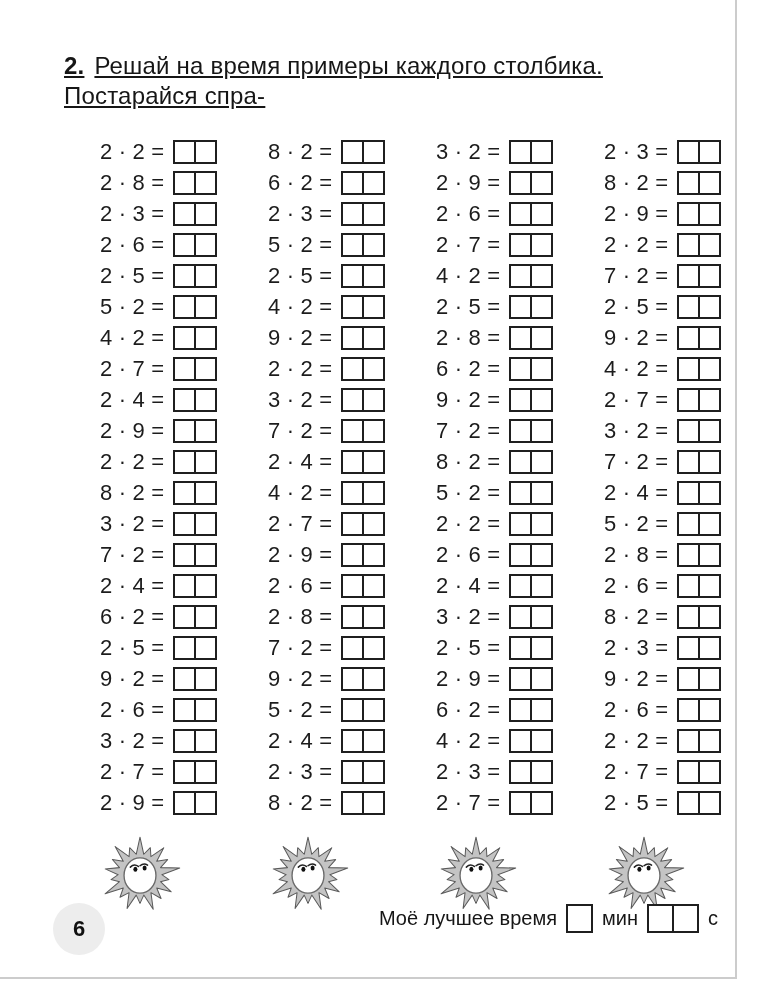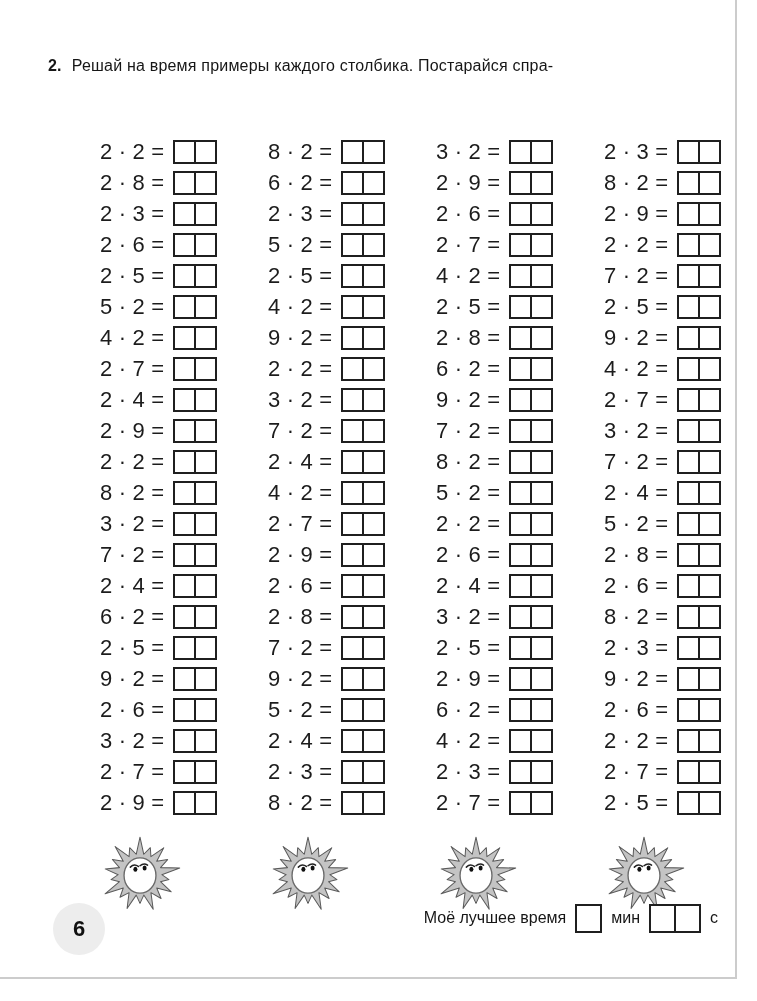--- a/index.html
+++ b/index.html
@@ -2,22 +2,22 @@
 <html><head>
 <meta charset="utf-8">
 <style>
   html,body{margin:0;padding:0;background:#ffffff;}
   .page{
     position:relative;width:757px;height:1001px;background:#fff;
     font-family:"Liberation Sans",sans-serif;color:#1a1a1a;overflow:hidden;
   }
   
   .header{
-    position:absolute;left:48px;top:51px;width:645px;margin:0;
-    font-size:16px;line-height:30px;letter-spacing:0.2px;color:#161616;
+    position:absolute;left:64px;top:51px;width:645px;margin:0;
+    font-size:24px;line-height:30px;letter-spacing:0.2px;color:#161616;text-decoration:underline;
   }
   .task-num{font-weight:bold;margin-right:10px;}
   
   .grid{
     position:absolute;left:56px;top:136px;
     display:grid;grid-template-columns:repeat(4,168px);margin-left:44px;
   }
   .row{height:31px;display:flex;align-items:center;}
   .expr{
     display:inline-block;width:73px;font-size:22px;letter-spacing:0.2px;
@@ -38,21 +38,21 @@
   .sun svg{width:100%;height:100%;display:block;}
   
   .page-badge{
     position:absolute;left:53px;top:903px;width:52px;height:52px;
     border-radius:50%;background:#ededed;
     display:flex;align-items:center;justify-content:center;
     font-size:22px;font-weight:bold;color:#111;
   }
   .best-time{
     position:absolute;right:39px;top:901px;height:34px;
-    display:flex;align-items:center;gap:9px;font-size:16px;color:#161616;
+    display:flex;align-items:center;gap:9px;font-size:20px;color:#161616;
   }
   .tbox{
     box-sizing:border-box;width:27px;height:29px;
     border:2px solid #1f1f1f;background:#fff;display:inline-block;
   }
   .tbox-double{display:inline-flex;}
   .tbox-double .tbox + .tbox{margin-left:-2px;}
   
   .edge-right{position:absolute;left:735px;top:0;width:2px;height:979px;background:#cccccc;}
   .edge-bottom{position:absolute;left:0;top:977px;width:737px;height:2px;background:#cccccc;}

